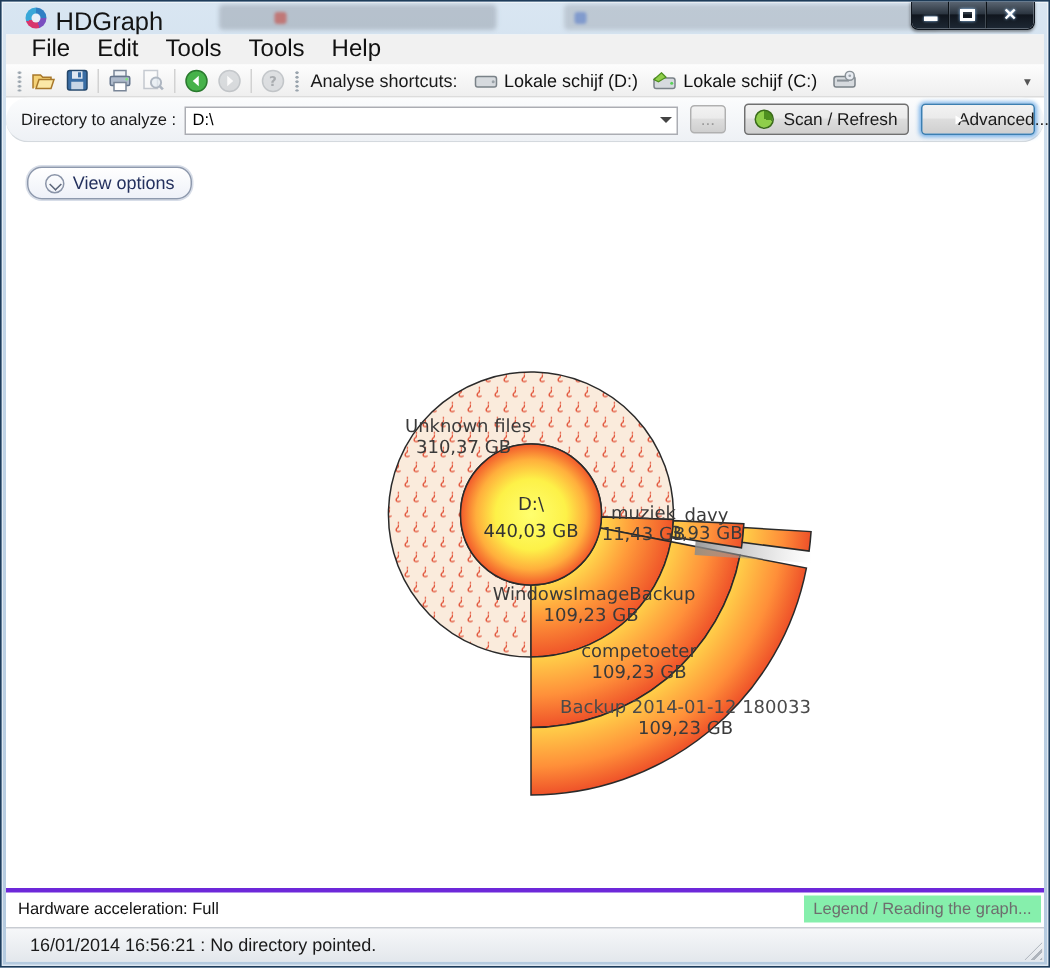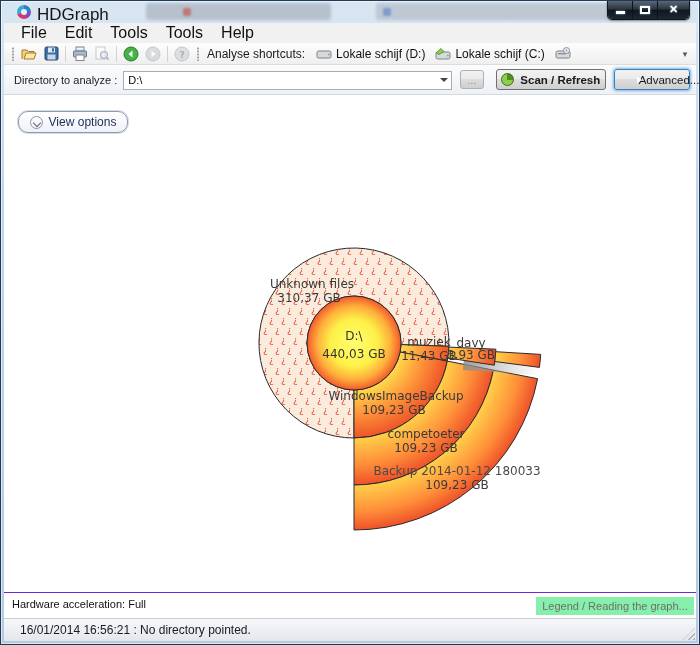--- a/index.html
+++ b/index.html
@@ -32,44 +32,44 @@
   .toolbar { height:22px; background:linear-gradient(180deg,#fdfdfd,#efefef); border-bottom:1px solid #dcdcdc;
     display:flex; align-items:center; padding:0 4px; }
   .grip { width:4px; height:14px; margin:0 3px;
     background-image:radial-gradient(circle, #9aa4ad 1px, transparent 1.2px); background-size:4px 3px; }
   .tb-btn { width:22px; height:20px; display:flex; align-items:center; justify-content:center; border-radius:2px; cursor:pointer; }
   .tb-sep { width:1px; height:16px; background:#d2d2d2; margin:0 3px; }
   .tb-label { font-size:12px; color:#1a1a1a; margin:0 6px 0 4px; }
   .drive { display:flex; align-items:center; gap:4px; padding:1px 5px; font-size:12px; color:#111; border-radius:2px; cursor:pointer; }
   .overflow { margin-left:auto; font-size:9px; color:#555; width:14px; text-align:center; cursor:pointer; }
   .dirbar { height:30px; background:linear-gradient(180deg,#fbfcfd,#eef1f5); border-bottom:1px solid #d4d9de;
-    display:flex; align-items:center; padding:0 6px; }
+    display:flex; align-items:center; padding:0 6px;border-radius:15px; }
   .dir-label { font-size:11px; color:#1a1a1a; margin:0 6px 0 4px; white-space:nowrap; }
   .combo { position:relative; width:340px; height:19px; margin-right:8px; }
   .combo input { width:100%; height:100%; border:1px solid #abadb3; font-size:11px; padding:1px 16px 1px 4px; font-family:"Liberation Sans",sans-serif; background:#fff; }
   .combo-arrow { position:absolute; right:1px; top:1px; width:15px; height:17px; display:flex; align-items:center; justify-content:center; cursor:pointer; }
   .combo-arrow::after { content:""; border:4px solid transparent; border-top:4px solid #444; margin-top:4px; }
   .win7btn { background:linear-gradient(180deg,#f2f2f2 0%,#ebebeb 45%,#dddddd 50%,#cfcfcf 100%);
     border:1px solid #707070; border-radius:3px; font-size:11.5px; color:#1a1a1a;
     display:flex; align-items:center; justify-content:center; gap:6px; cursor:pointer; font-family:"Liberation Sans",sans-serif; }
   .btn-browse { width:24px; height:19px; color:#9a9a9a; border-color:#b0b0b0; margin-right:12px; }
-  .btn-scan { width:114px; height:21px; margin-right:8px;font-weight:bold; }
+  .btn-scan { width:114px; height:21px; margin-right:8px; }
   .btn-adv { width:76px; height:21px; border-color:#3c7fb1; box-shadow:0 0 3px 1px rgba(88,160,230,.8);padding-left:28px; }
   .scan-ico { width:13px; height:13px; border-radius:50%; border:1px solid #3a6b1a;
     background:conic-gradient(#4e8f1f 0 100deg,#8fce4a 100deg 360deg); }
   .adv-ico { width:13px; height:13px; border-radius:3px; background:linear-gradient(180deg,#6f9ae0,#3763c0); position:relative; }
   .adv-ico::after { content:""; position:absolute; left:4px; top:3.5px; border:3px solid transparent; border-left:5px solid #fff; }
   .content { position:relative; flex:1; background:#fff; overflow:hidden; }
   .view-opts { position:absolute; left:14px; top:16px; width:110px; height:22px; border:1px solid #8e99ad;
     border-radius:10px; background:linear-gradient(180deg,#ffffff,#eef1f8); box-shadow:0 0 0 1px #d7dde8;
     display:flex; align-items:center; justify-content:center; gap:6px; font-size:12px; color:#24315e; cursor:pointer; }
   .chev-circle { width:13px; height:13px; border-radius:50%; border:1px solid #8a94a8; position:relative; }
   .chev-circle::after { content:""; position:absolute; left:3px; top:3px; width:5px; height:5px;
     border-right:1.5px solid #5a6478; border-bottom:1.5px solid #5a6478; transform:rotate(45deg); }
-  .footer-row { height:26px; background:#fff; border-top:1px solid #6d28d9; position:relative; }
+  .footer-row { height:26px; background:#fff; border-top:3px solid #6d28d9; position:relative; }
   .hw-text { position:absolute; left:8px; top:5px; font-size:11px; color:#111; }
   .legend-btn { position:absolute; right:2px; bottom:3px; width:158px; height:18px; background:#86efac;
     color:#6e6e6e; font-size:11px; display:flex; align-items:center; justify-content:center; cursor:pointer; }
   .statusbar { height:23px; background:linear-gradient(180deg,#f6f7f9,#e3e7ec); border-top:1px solid #c8ccd2;
     position:relative; display:flex; align-items:center; padding-left:16px; }
   .status-text { font-size:12px; color:#1a1a1a; }
   .grip-corner { position:absolute; right:1px; bottom:1px; width:12px; height:12px;
     background:repeating-linear-gradient(315deg,#aeb4bc 0 1.5px,transparent 1.5px 4px);
     clip-path:polygon(100% 0,100% 100%,0 100%); cursor:nwse-resize; }
   svg text { font-family:"DejaVu Sans","Liberation Sans",sans-serif; }

